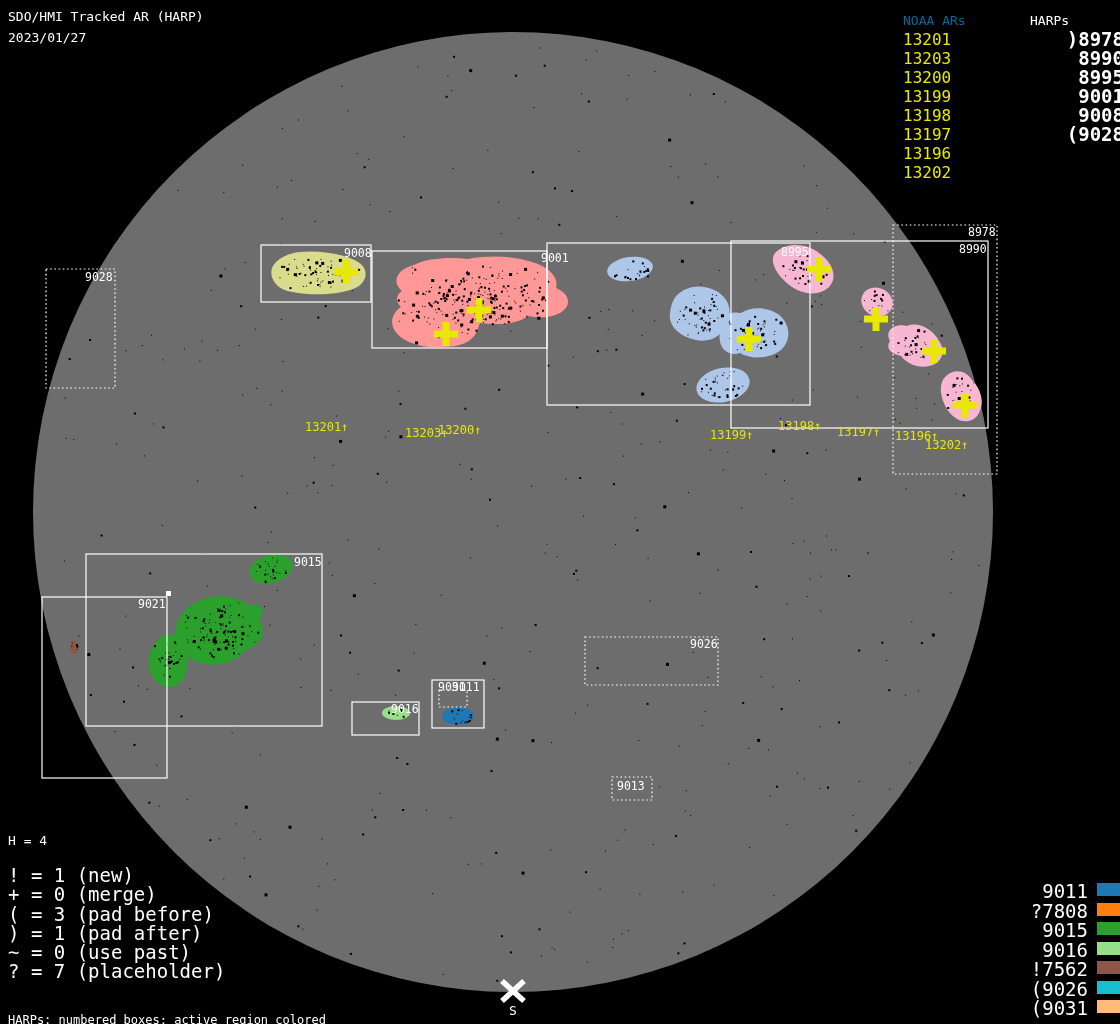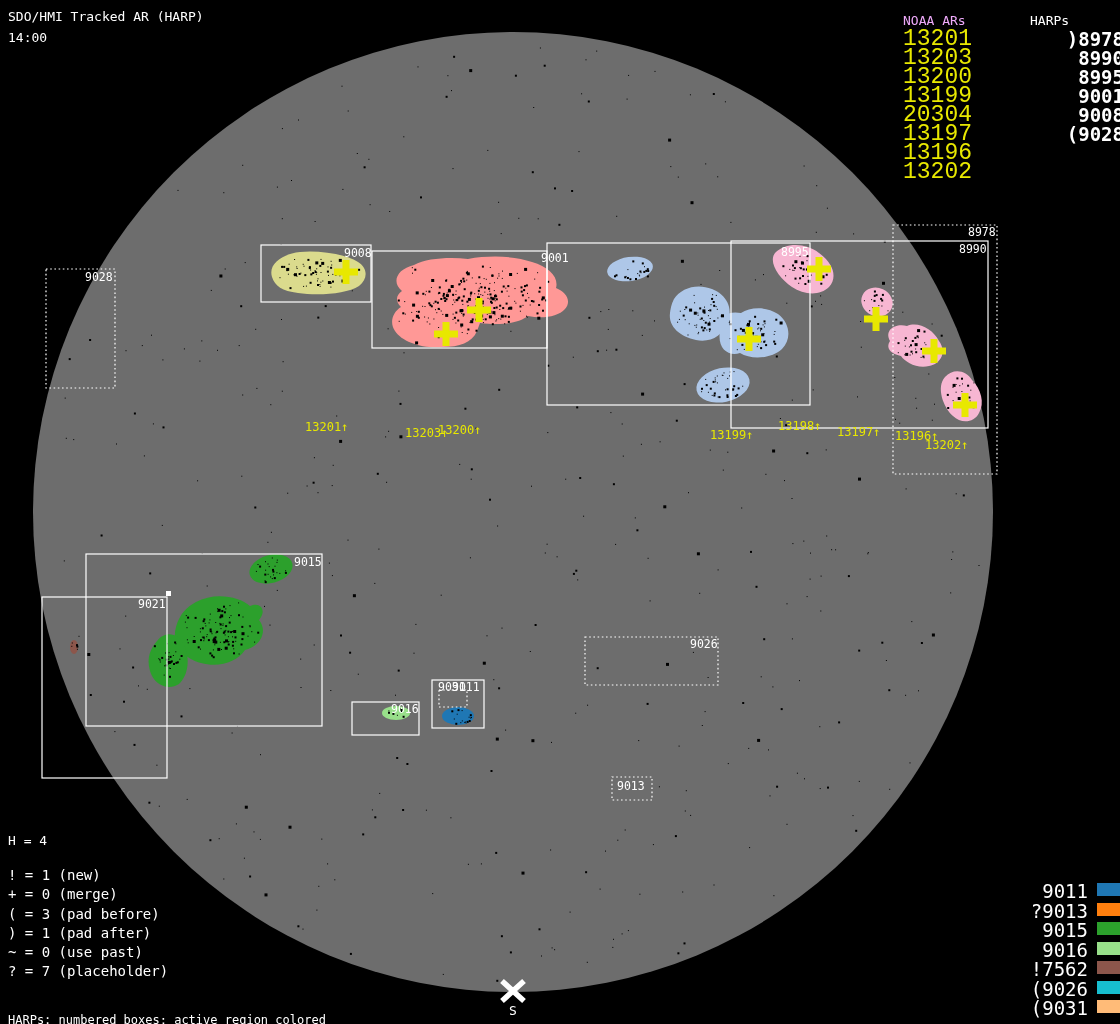--- a/index.html
+++ b/index.html
@@ -2,31 +2,31 @@
 <html><head>
 <meta charset="utf-8">
 <style>
   html,body{margin:0;padding:0;background:#000;}
   #stage{position:relative;width:1120px;height:1024px;background:#000;overflow:hidden;
          font-family:"DejaVu Sans Mono",monospace;}
   #scene{position:absolute;left:0;top:0;}
   .abs{position:absolute;}
   .t19{font-size:13px;line-height:21px;color:#fff;white-space:pre;}
   .lh19{line-height:19px;}
-  .yellow{color:#f0abfc;}
+  .yellow{color:#0369a1;}
   #title-block{left:8px;top:6px;}
-  #noaa-list{left:903px;top:30px;font-size:23px;line-height:19px;color:#e8e800;white-space:pre;font-family:Liberation Mono, monospace;}
+  #noaa-list{left:903px;top:30px;font-size:16px;line-height:19px;color:#e8e800;white-space:pre;}
   #harps-top-list{left:1036px;top:30px;width:120px;font-weight:bold;}
   #harps-top-list .row{position:relative;height:19px;}
   #harps-bottom-list{right:0;top:882px;width:130px;}
   #harps-bottom-list .row{position:relative;height:19.5px;}
   .row .lbl{position:absolute;right:32px;top:0;font-size:19px;line-height:19px;color:#fff;white-space:pre;}
   .row .swatch{position:absolute;right:0;top:1px;width:23px;height:13px;}
   #stats-h{left:8px;top:830px;}
-  #flag-list{left:8px;top:866px;font-size:14px;line-height:19.3px;color:#fff;white-space:pre;}
+  #flag-list{left:8px;top:866px;font-size:19px;line-height:19.3px;color:#fff;white-space:pre;}
   #footnotes{left:8px;top:990px;font-size:12px;line-height:12.2px;color:#fff;white-space:pre;}
 </style>
 </head>
 <body>
 
 <div id="stage">
   <svg id="scene" width="1120" height="1024">
       <defs>
         <clipPath id="diskclip">
           <circle cx="513" cy="512" r="480"></circle>
@@ -1346,27 +1346,27 @@
         <path d="M953,401.5 h8.5 v-8.5 h7 v8.5 h8.5 v7 h-8.5 v8.5 h-7 v-8.5 h-8.5 z"></path>
       </g>
       <g>
         <path d="M502,981 L524,1001 M502,1001 L524,981" stroke="#ffffff" stroke-width="5.5" fill="none"></path>
         <text x="513" y="1015" text-anchor="middle" fill="#ffffff" font-family="&quot;DejaVu Sans Mono&quot;, monospace" font-size="13">S</text>
       </g>
     </svg>
 
   <div id="title-block" class="abs">
     <div class="t19">SDO/HMI Tracked AR (HARP)</div>
-    <div class="t19">14:00</div>
+    <div class="t19">2023/01/27</div>
   </div>
 
   <div class="abs t19 lh19 yellow" style="left:903px;top:11px">NOAA ARs</div>
   <div class="abs t19 lh19" style="left:1030px;top:11px">HARPs</div>
 
-  <div id="noaa-list" class="abs"><div>13201</div><div>13203</div><div>13200</div><div>13199</div><div>20304</div><div>13197</div><div>13196</div><div>13202</div></div>
+  <div id="noaa-list" class="abs"><div>13201</div><div>13203</div><div>13200</div><div>13199</div><div>13198</div><div>13197</div><div>13196</div><div>13202</div></div>
   <div id="harps-top-list" class="abs">
       <div class="row">
         <span class="lbl">)8978</span>
         <span class="swatch" style="background: rgb(174, 199, 232);"></span>
       </div>
       <div class="row">
         <span class="lbl">8990</span>
         <span class="swatch" style="background: rgb(247, 182, 210);"></span>
       </div>
       <div class="row">
@@ -1394,21 +1394,21 @@
     <div>HARPs: numbered boxes; active region colored</div>
     
   </div>
 
   <div id="harps-bottom-list" class="abs">
       <div class="row">
         <span class="lbl">9011</span>
         <span class="swatch" style="background: rgb(31, 119, 180);"></span>
       </div>
       <div class="row">
-        <span class="lbl">?9013</span>
+        <span class="lbl">?7808</span>
         <span class="swatch" style="background: rgb(255, 127, 14);"></span>
       </div>
       <div class="row">
         <span class="lbl">9015</span>
         <span class="swatch" style="background: rgb(44, 160, 44);"></span>
       </div>
       <div class="row">
         <span class="lbl">9016</span>
         <span class="swatch" style="background: rgb(152, 223, 138);"></span>
       </div>

